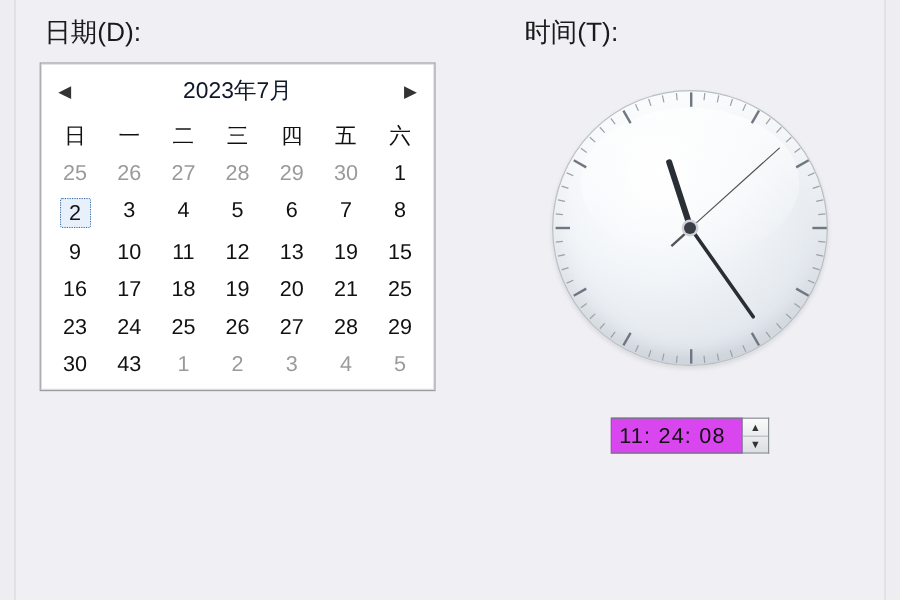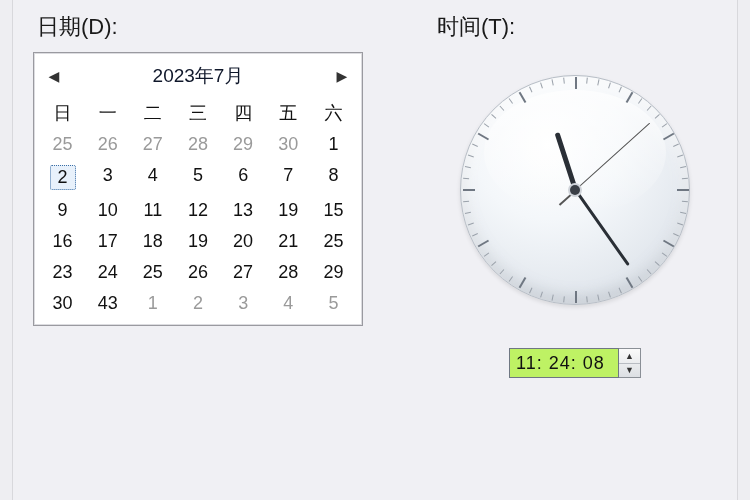--- a/index.html
+++ b/index.html
@@ -142,21 +142,21 @@
 
   
   .time-spinner {
     margin-top: 28px;
     display:flex;
     align-items:stretch;
     height: 30px;
   }
   .time-field {
     border:1px solid #6f7782;
-    background:#bef264;
+    background:#d946ef;
     font-family: inherit;
     font-size:18px;
     letter-spacing: 1px;
     padding: 2px 6px;
     width: 110px;
     text-align:left;
     color:#111;
   }
   .spin-buttons {
     display:flex; flex-direction:column;

